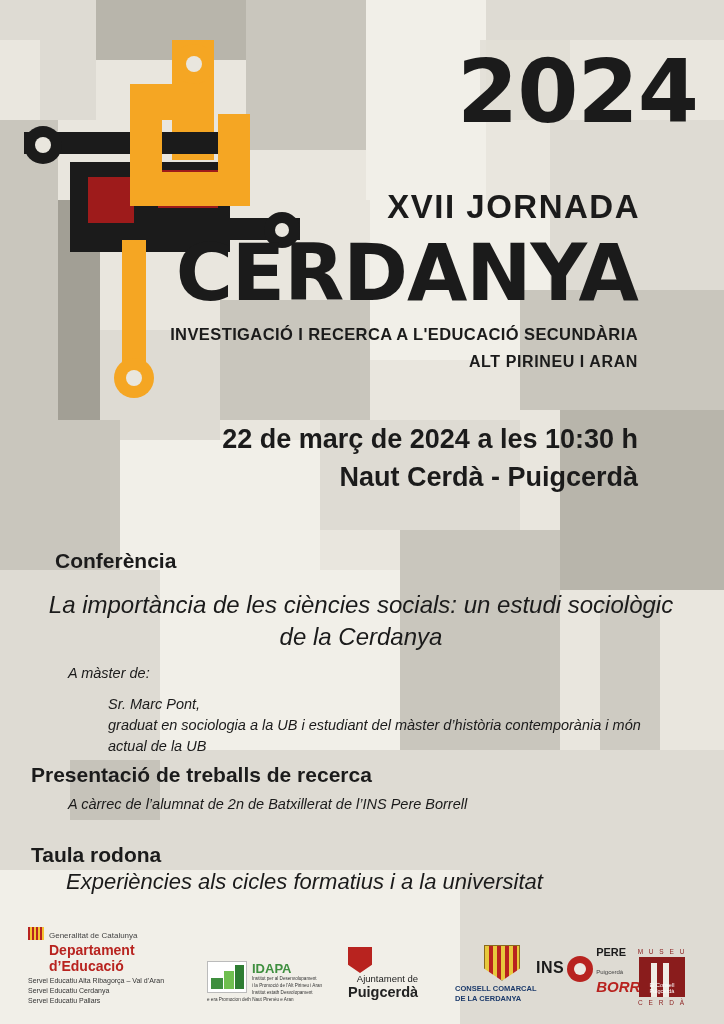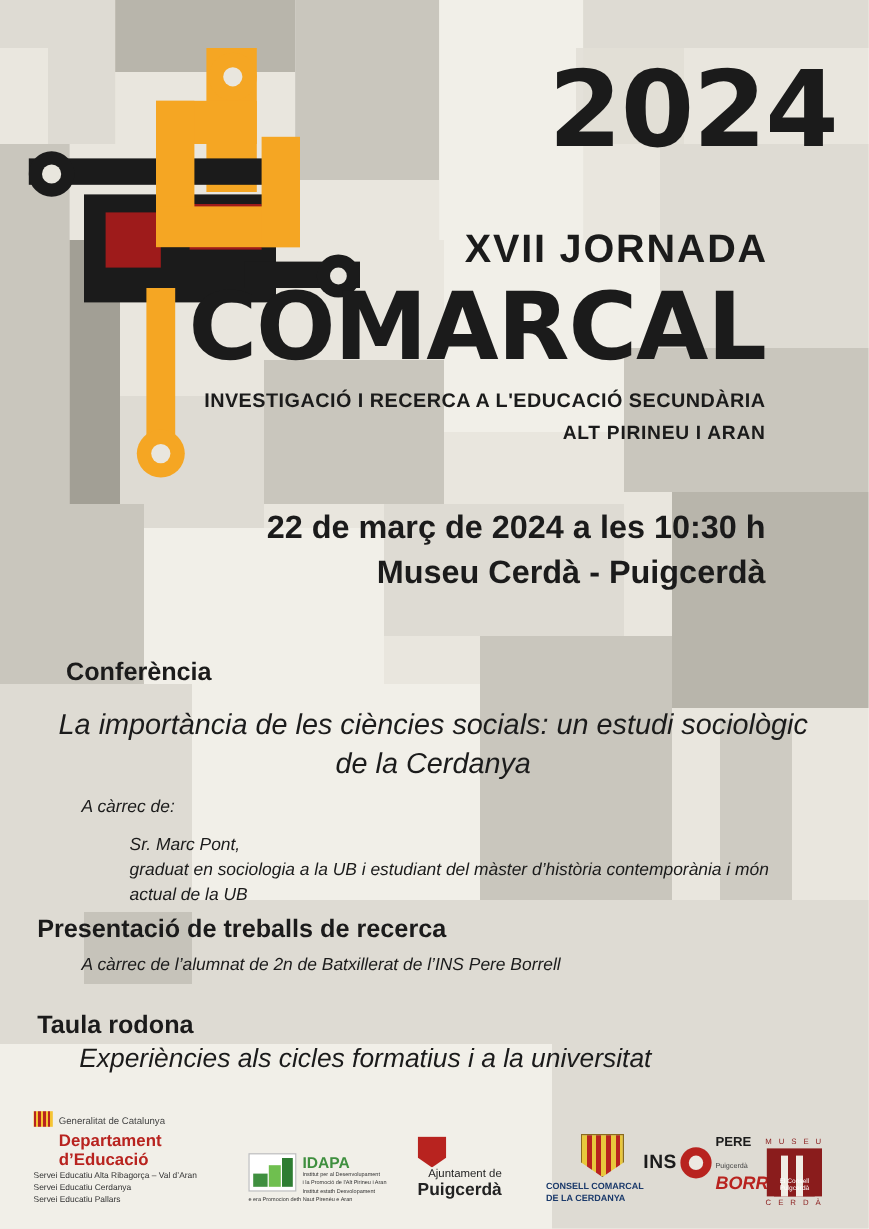--- a/index.html
+++ b/index.html
@@ -311,30 +311,30 @@
     <div class="la bk" style="left:196px;top:196px;width:96px;height:22px;"></div>
     <div class="la bk circ" style="left:256px;top:190px;width:36px;height:36px;"></div>
     <div class="la circ" style="left:267px;top:201px;width:14px;height:14px;background:#e9e6de;"></div>
     <div class="la or" style="left:114px;top:218px;width:24px;height:130px;"></div>
     <div class="la or circ" style="left:106px;top:336px;width:40px;height:40px;"></div>
     <div class="la circ" style="left:118px;top:348px;width:16px;height:16px;background:#e9e6de;"></div>
   </div>
 
   <div class="year">2024</div>
   <div class="jornada">XVII JORNADA</div>
-  <div class="invesjove">COMARCAL</div>
+  <div class="invesjove">CERDANYA</div>
   <div class="subtitle1">INVESTIGACIÓ I RECERCA A L'EDUCACIÓ SECUNDÀRIA</div>
   <div class="subtitle2">ALT PIRINEU I ARAN</div>
 
   <div class="datetime">22 de març de 2024 a les 10:30 h</div>
-  <div class="place">Museu Cerdà - Puigcerdà</div>
+  <div class="place">Naut Cerdà - Puigcerdà</div>
 
   <div class="sec-head" style="top:549px;margin-left:24px;">Conferència</div>
   <div class="conf-title">La importància de les ciències socials: un estudi sociològic de la Cerdanya</div>
-  <div class="small-lead" style="top:665px;">A càrrec de:</div>
+  <div class="small-lead" style="top:665px;">A màster de:</div>
   <div class="speaker" style="white-space:pre-line;">Sr. Marc Pont,
 graduat en sociologia a la UB i estudiant del màster d’història contemporània i món actual de la UB</div>
 
   <div class="sec-head" style="top:763px;">Presentació de treballs de recerca</div>
   <div class="small-lead" style="top:796px;">A càrrec de l’alumnat de 2n de Batxillerat de l’INS Pere Borrell</div>
 
   <div class="sec-head" style="top:843px;">Taula rodona</div>
   <div class="taula-sub">Experiències als cicles formatius i a la universitat</div>
 
   <div class="logos">

